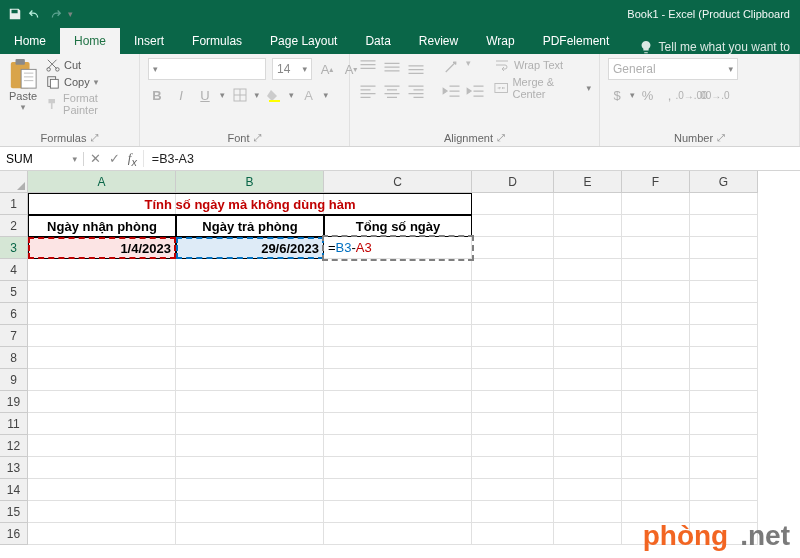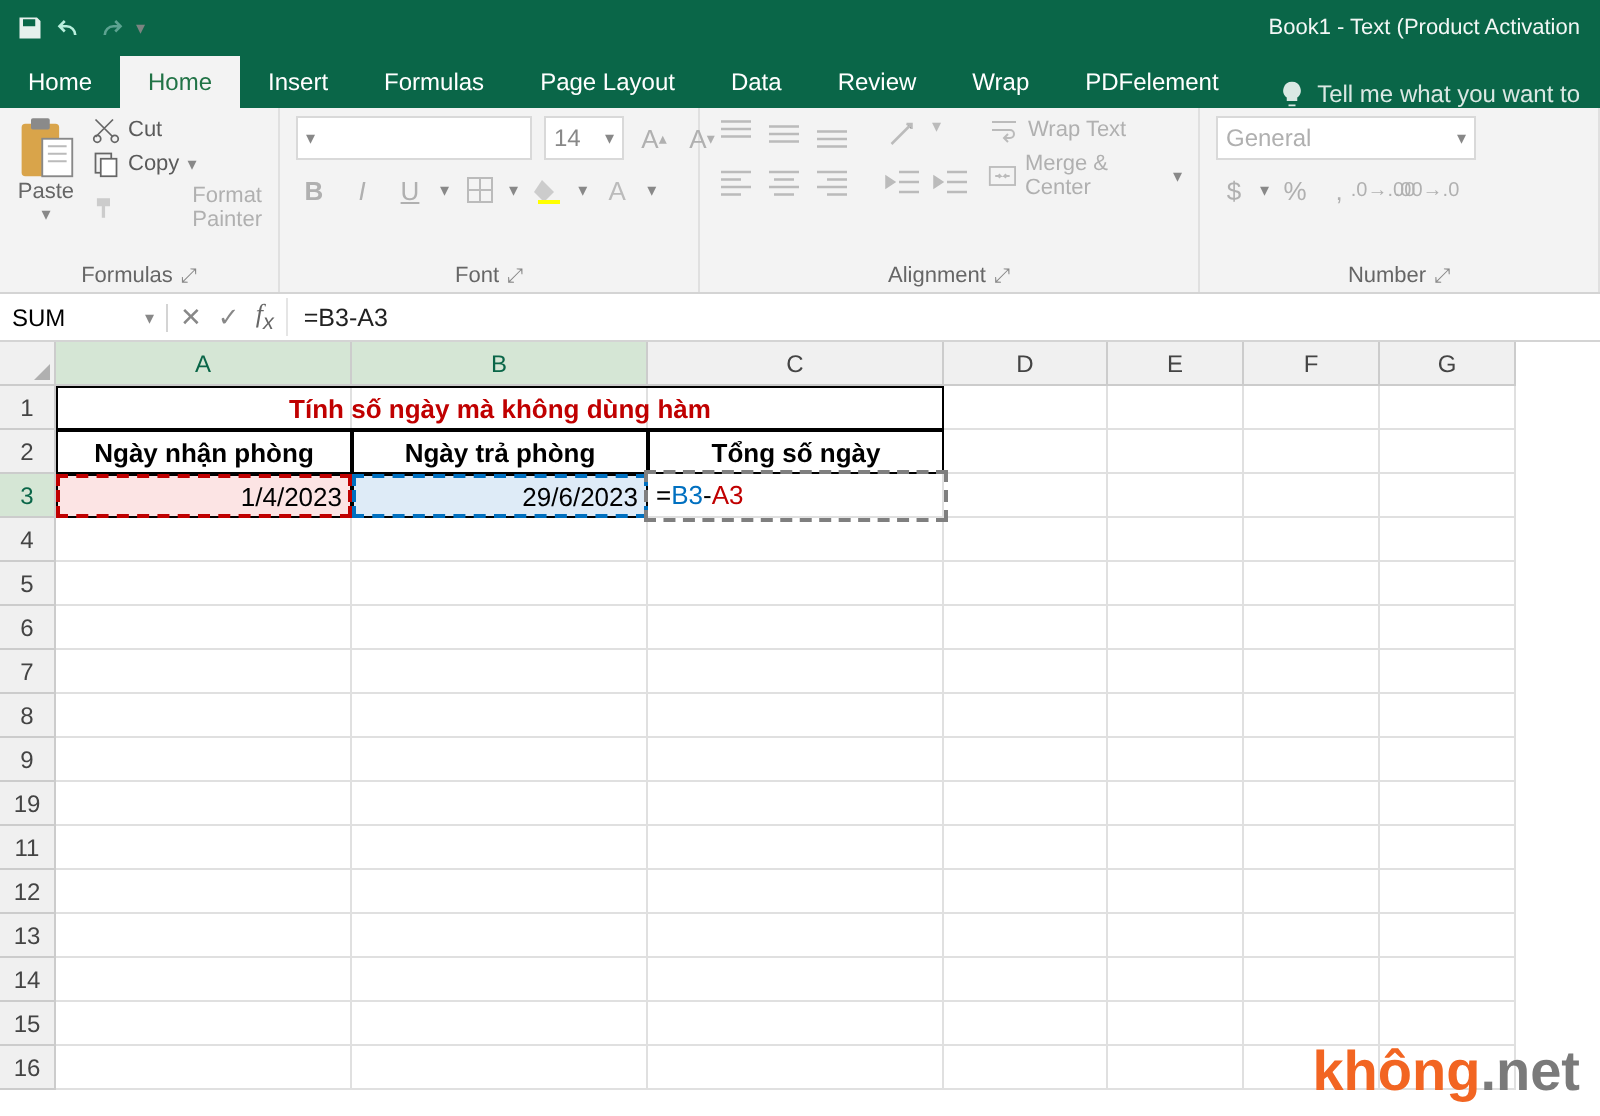--- a/index.html
+++ b/index.html
@@ -23,21 +23,21 @@
 
 .ribbon { height: 93px; background: #f3f3f3; border-bottom: 1px solid #d4d4d4; display: flex; }
 .group { border-right: 1px solid #e0e0e0; display: flex; flex-direction: column; padding: 4px 8px 2px; }
 .group .body { flex: 1; display: flex; gap: 8px; }
 .group .label { text-align: center; font-size: 11px; color: #666; padding-top: 2px; display: flex; justify-content: center; align-items: center; gap: 4px; }
 .group .label .launcher { font-size: 10px; color: #888; }
 
 .paste-col { display: flex; flex-direction: column; align-items: center; justify-content: flex-start; gap: 0; color: #666; }
 .paste-ic { width: 30px; height: 34px; }
 .paste-col .lbl { font-size: 11px; margin-top: -2px; }
-.clip-col { display: flex; flex-direction: column; gap: 3px; font-size: 11px; color: #5a5a5a; text-align: right; }
+.clip-col { display: flex; flex-direction: column; gap: 3px; font-size: 11px; color: #5a5a5a; }
 .clip-row { display: flex; align-items: center; gap: 4px; }
 
 .font-stack { display: flex; flex-direction: column; gap: 6px; color: #b0b0b0; }
 .font-row { display: flex; align-items: center; gap: 6px; }
 .combo { border: 1px solid #d9d9d9; background: #fff; height: 22px; display: flex; align-items: center; padding: 0 4px; font-size: 12px; color: #888; }
 .combo.name { width: 118px; }
 .combo.size { width: 40px; justify-content: space-between; }
 .chev { font-size: 9px; color: #888; }
 .btn-sm { width: 18px; height: 18px; display: flex; align-items: center; justify-content: center; font-size: 13px; color: #b0b0b0; }
 
@@ -66,34 +66,34 @@
 .ch.hi { background: #d5e6d5; color: #0a6648; }
 
 .rowhdrs { position: absolute; left: 0; top: 22px; width: 28px; }
 .rh { height: 22px; background: #f0f0f0; border-right: 1px solid #ccc; border-bottom: 1px solid #ccc; display: flex; align-items: center; justify-content: center; font-size: 12px; color: #444; }
 .rh.hi { background: #d5e6d5; color: #0a6648; }
 
 .cells { position: absolute; left: 28px; top: 22px; }
 .cell { position: absolute; border-right: 1px solid #e0e0e0; border-bottom: 1px solid #e0e0e0; font-size: 13px; display: flex; align-items: center; padding: 0 4px; }
 .cell.header-title { font-weight: bold; color: #c00000; justify-content: center; }
 .cell.header2 { font-weight: bold; color: #000; justify-content: center; background: #fff; }
-.cell.right { justify-content: flex-end; }
+.cell.right { justify-content: flex-end; font-weight: bold; }
 .cell.pink { background: #fce4e4; }
 .cell.blue { background: #deebf7; }
 .cell.bthick { border: 1px solid #000; }
 .cell.editing { outline: 2px dashed #7f7f7f; z-index: 6; background: #fff; }
 .marq { position: absolute; border: 2px dashed #217346; pointer-events: none; z-index: 4; }
 
 .fcontent span.blue { color: #0070c0; }
 .fcontent span.red { color: #c00000; }
 
 
 .wm { position: absolute; right: 10px; bottom: 6px; font-size: 28px; font-weight: bold; }
 .wm .o { color: #f26522; }
-.wm .g { color: #7a7a7a; }
+.wm .g { color: #7a7a7a; margin-left: 12px; }
 </style>
 </head>
 <body>
 
 <div class="titlebar">
   <div class="qat">
     <span class="ic">
         <svg viewBox="0 0 16 16">
           <path fill="#fff" d="M2 2h10l2 2v10H2z M4 3v4h7V3z M5 9h6v4H5z"></path>
         </svg>
@@ -103,21 +103,21 @@
           <path fill="none" stroke="#cfe" stroke-width="1.5" d="M11 12a5 5 0 0 0-5-5H3m2-3L2 7l3 3"></path>
         </svg>
       </span>
     <span class="ic">
         <svg viewBox="0 0 16 16">
           <path fill="none" stroke="#6a9" stroke-width="1.5" d="M5 12a5 5 0 0 1 5-5h3m-2-3 3 3-3 3"></path>
         </svg>
       </span>
     <span class="chev">▾</span>
   </div>
-  <div class="title">Book1 - Text (Product Activation</div>
+  <div class="title">Book1 - Excel (Product Clipboard</div>
 </div>
 
 <div class="tabs">
   <div class="tab file">Home</div>
   <div class="tab active">Home</div>
   <div class="tab">Insert</div>
   <div class="tab">Formulas</div>
   <div class="tab">Page Layout</div>
   <div class="tab">Data</div>
   <div class="tab">Review</div>
@@ -472,13 +472,13 @@
       <div class="cell right pink bthick" style="left: 0px; top: 44px; width: 148px; height: 22px;">1/4/2023</div>
       <div class="cell right blue bthick" style="left: 148px; top: 44px; width: 148px; height: 22px;">29/6/2023</div>
       <div class="cell editing" style="left: 296px; top: 44px; width: 148px; height: 22px; justify-content: flex-start;">
         <span class="fcontent">=<span class="blue">B3</span>-<span class="red">A3</span></span>
       </div>
       <div class="marq" style="border-color: rgb(192, 0, 0); left: 0px; top: 44px; width: 148px; height: 22px;"></div>
       <div class="marq" style="border-color: rgb(0, 112, 192); left: 148px; top: 44px; width: 148px; height: 22px;"></div>
     </div>
 </div>
 
-<div class="wm"><span class="o">không</span><span class="g">.net</span></div>
+<div class="wm"><span class="o">phòng</span><span class="g">.net</span></div>
 
 </body></html>

